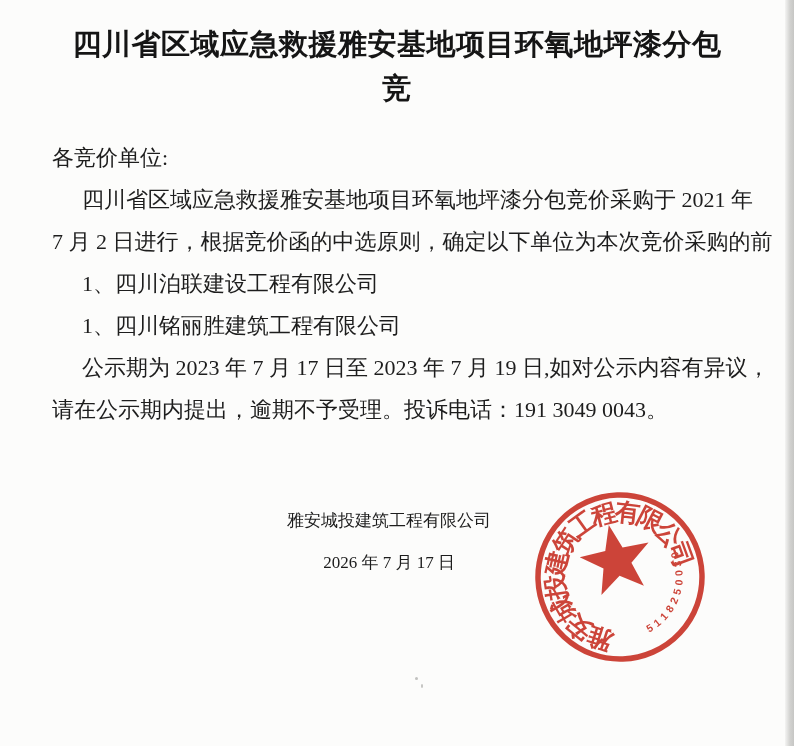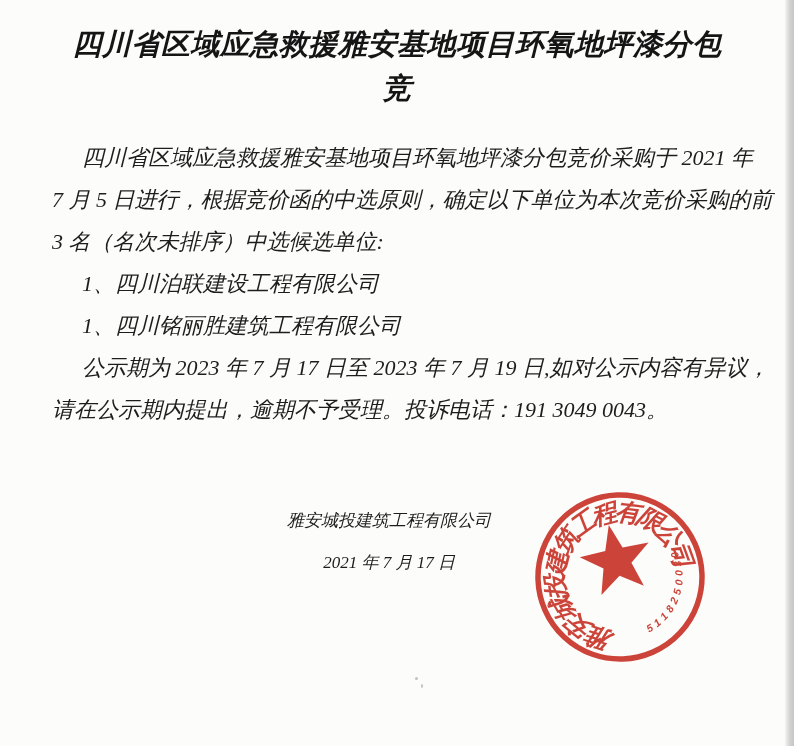--- a/index.html
+++ b/index.html
@@ -3,21 +3,20 @@
 <meta charset="utf-8">
 <style>
   html,body{margin:0;padding:0;}
   .page{
     position:relative;
     width:794px;height:746px;
     background:#fcfcfb;
     overflow:hidden;
     font-family:"Liberation Serif","DejaVu Serif",serif;
     color:#1d1d1d;
-    font-style:italic;
   }
   .scan-edge{
     position:absolute;top:0;right:0;width:9px;height:746px;
     background:linear-gradient(to right,#f4f4f3,#d2d2d0 55%,#c6c6c4);
     pointer-events:none;
   }
   .speck{position:absolute;background:#9a9a98;border-radius:50%;opacity:.6;}
   .title{
     margin:22px 60px 0 60px;
     text-align:center;
@@ -54,31 +53,31 @@
 </head>
 <body>
 
 <div class="page">
 
   <h1 class="title" style="margin-bottom:0;">
     <div class="line" style="white-space:normal;">四川省区域应急救援雅安基地项目环氧地坪漆分包竞</div>
   </h1>
 
   <div class="body-text">
+    <div class="line">各竞价单位:</div>
     <div class="line ind">四川省区域应急救援雅安基地项目环氧地坪漆分包竞价采购于 2021 年</div>
-    <div class="line">7 月 5 日进行，根据竞价函的中选原则，确定以下单位为本次竞价采购的前</div>
-    <div class="line">3 名（名次未排序）中选候选单位:</div>
+    <div class="line">7 月 2 日进行，根据竞价函的中选原则，确定以下单位为本次竞价采购的前</div>
     <div class="line ind">1、四川泊联建设工程有限公司</div>
     <div class="line ind">1、四川铭丽胜建筑工程有限公司</div>
     <div class="line ind">公示期为 2023 年 7 月 17 日至 2023 年 7 月 19 日,如对公示内容有异议，</div>
     <div class="line">请在公示期内提出，逾期不予受理。投诉电话：191 3049 0043。</div>
 
     <div class="signature">
       <div class="line" style="white-space:normal;">雅安城投建筑工程有限公司</div>
-      <div class="line" style="white-space:normal;">2021 年 7 月 17 日</div>
+      <div class="line" style="white-space:normal;">2026 年 7 月 17 日</div>
     </div>
   </div>
 
   <svg id="seal" class="seal" viewBox="0 0 250 250">
     <circle cx="125" cy="125" r="82" fill="none" stroke="#cc372b" stroke-width="5.5"></circle>
     <path id="seal-star" fill="#cc372b" d="M115.6,72.6L128.6,95.5L154.7,91.6L136.9,111.1L148.6,134.7L124.6,123.8L105.8,142.3L108.8,116.0L85.4,103.9L111.2,98.6Z"></path>
     <g id="seal-arc">
         <text x="0" y="0" transform="translate(103.5,184.2) rotate(-160.0)" fill="#cc372b" font-size="25" font-weight="bold" text-anchor="middle" dominant-baseline="middle" font-family="&quot;Liberation Sans&quot;,&quot;DejaVu Sans&quot;,sans-serif">雅</text>
         <text x="0" y="0" transform="translate(83.6,172.5) rotate(-138.9)" fill="#cc372b" font-size="25" font-weight="bold" text-anchor="middle" dominant-baseline="middle" font-family="&quot;Liberation Sans&quot;,&quot;DejaVu Sans&quot;,sans-serif">安</text>
         <text x="0" y="0" transform="translate(69.3,154.4) rotate(-117.8)" fill="#cc372b" font-size="25" font-weight="bold" text-anchor="middle" dominant-baseline="middle" font-family="&quot;Liberation Sans&quot;,&quot;DejaVu Sans&quot;,sans-serif">城</text>

